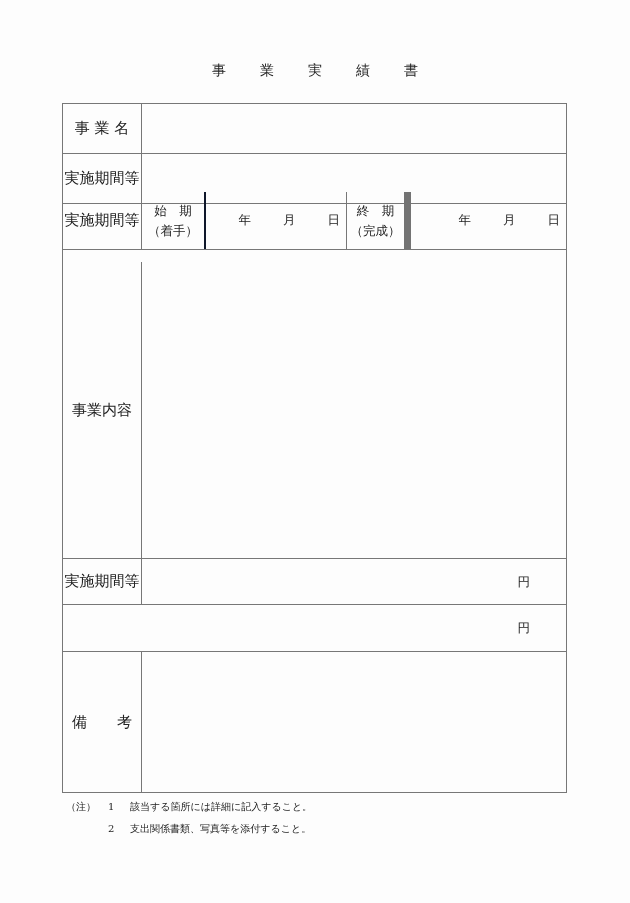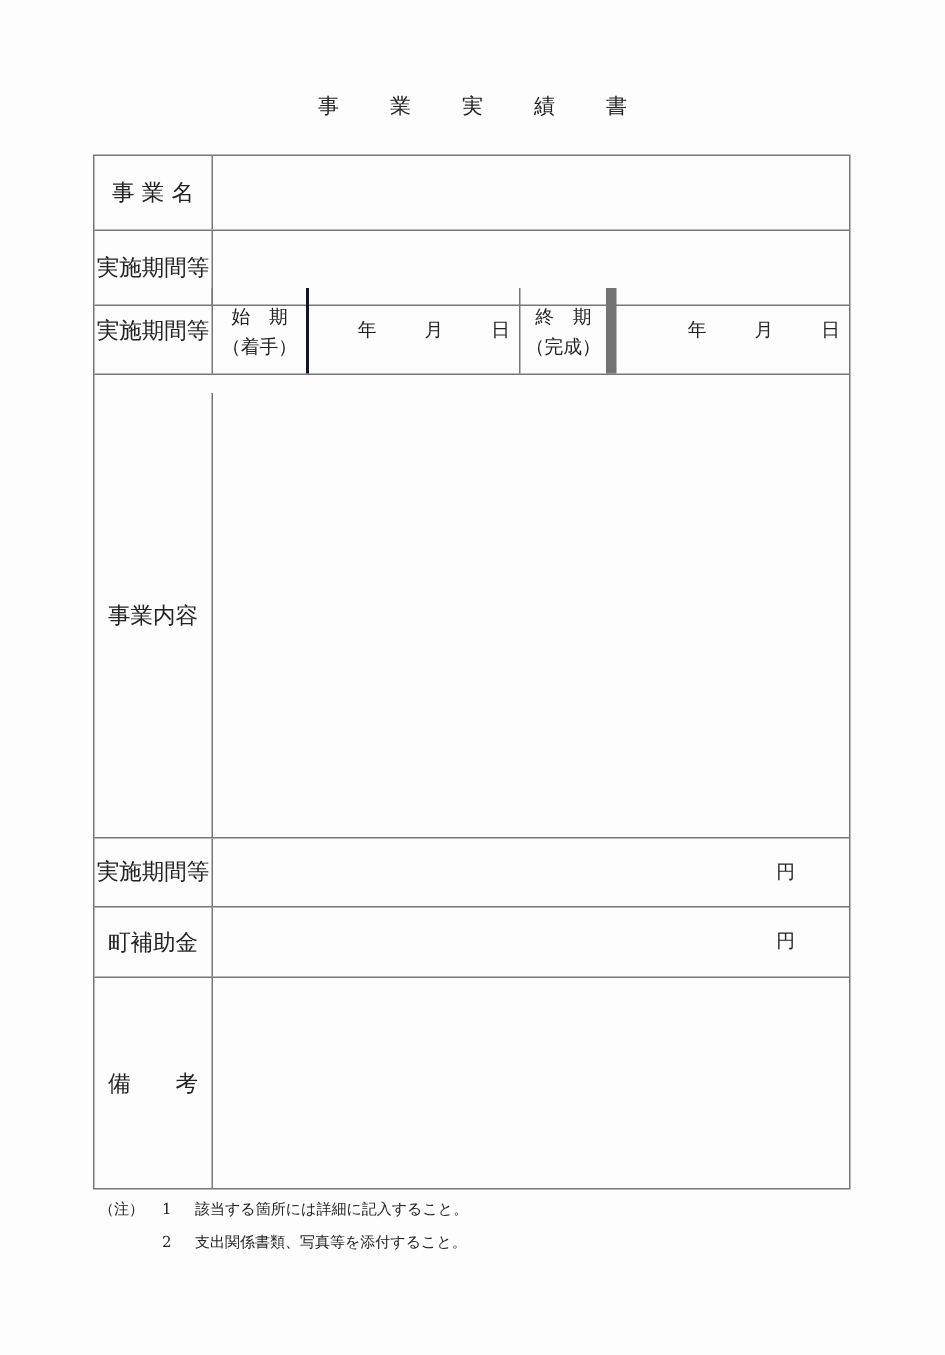--- a/index.html
+++ b/index.html
@@ -94,21 +94,20 @@
   </div>
 
   <div class="row" style="top:455px;height:46px;">
     <div class="lbl">実施期間等</div>
     <div class="val">
       <span class="yen">円</span>
     </div>
   </div>
 
   <div class="row" style="top:501px;height:47px;">
-    <div class="lbl">町補助金</div>
     <div class="val">
       <span class="yen">円</span>
     </div>
   </div>
 
   <div class="row last" style="top:548px;height:140px;">
     <div class="lbl">備　　考</div>
     <div class="val"></div>
   </div>
 </div>

